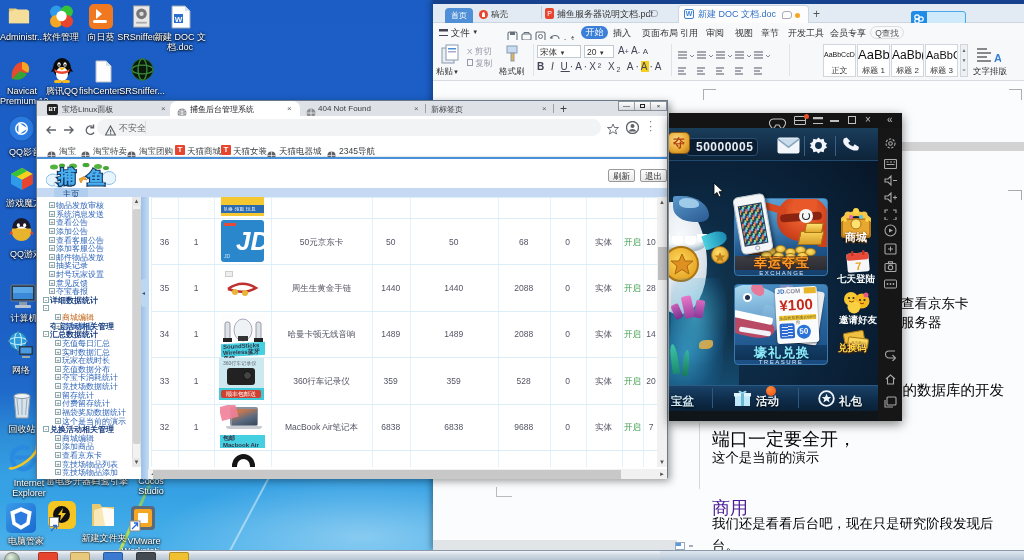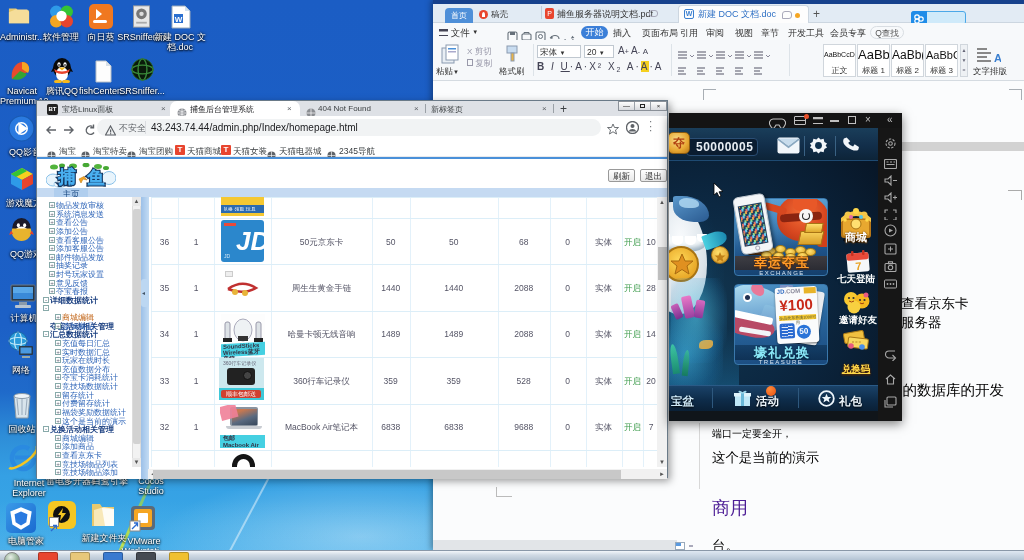--- a/index.html
+++ b/index.html
@@ -308,23 +308,24 @@
 <div class="ab" style="left:0;top:81px;width:591px;height:469px;background:#fbfcfd;"></div>
 <div class="ab" style="left:270px;top:89px;width:13px;height:11px;border-left:1.3px solid #a8aeb4;border-top:1.3px solid #a8aeb4;"></div>
 <div class="ab" style="left:576px;top:89px;width:13px;height:11px;border-right:1.3px solid #a8aeb4;border-top:1.3px solid #a8aeb4;"></div>
 <div class="ab" style="left:469px;top:142px;width:122px;height:9px;background:#d2d2d2;"></div>
 <div class="ab" style="left:575px;top:190px;width:14px;height:10px;border-right:1px solid #aaa;border-top:1px solid #aaa;"></div>
 <div class="ab" style="left:266px;top:423px;width:1px;height:66px;background:#d8d8d8;"></div>
 <div class="ab" style="left:63px;top:487px;width:16px;height:10px;border-left:1px solid #bbb;border-bottom:1px solid #bbb;"></div>
 <div class="ab" style="left:468px;top:295px;font-family:'Liberation Serif',serif;font-size:13.5px;color:#000;white-space:nowrap;letter-spacing:0;">查看京东卡</div>
 <div class="ab" style="left:468px;top:314px;font-family:'Liberation Serif',serif;font-size:13.5px;color:#000;white-space:nowrap;letter-spacing:0;">服务器</div>
 <div class="ab" style="left:455px;top:381px;font-family:'Liberation Serif',serif;font-size:14.5px;color:#000;white-space:nowrap;letter-spacing:0;">端的数据库的开发</div>
-<div class="ab" style="left:279px;top:427px;font-family:'Liberation Serif',serif;font-size:10px;color:#000;white-space:nowrap;letter-spacing:0;">端口一定要全开，</div>
+<div class="ab" style="left:279px;top:427px;font-family:'Liberation Serif',serif;font-size:18px;color:#000;white-space:nowrap;letter-spacing:0;">端口一定要全开，</div>
 <div class="ab" style="left:279px;top:449px;font-family:'Liberation Serif',serif;font-size:13.4px;color:#000;white-space:nowrap;letter-spacing:0;">这个是当前的演示</div>
 <div class="ab" style="left:279px;top:496px;font-family:'Liberation Serif',serif;font-size:18px;color:#4c1d95;white-space:nowrap;letter-spacing:0;">商用</div>
+<div class="ab" style="left:279px;top:515px;font-family:'Liberation Serif',serif;font-size:13.4px;color:#000;white-space:nowrap;letter-spacing:0;">我们还是看看后台吧，现在只是研究阶段发现后</div>
 <div class="ab" style="left:279px;top:537px;font-family:'Liberation Serif',serif;font-size:13.4px;color:#000;white-space:nowrap;letter-spacing:0;">台。</div>
 <div class="ab" style="left:0px;top:540px;width:244px;height:10px;background:#e2e5e8;"></div>
 <div class="ab" style="left:242px;top:542px;width:10px;height:8px;background:#fff;border:1px solid #9ab;"></div>
 <div class="ab" style="left:243px;top:543px;width:5px;height:3px;background:#5a9ae0;"></div>
 <div class="ab" style="left:256px;top:545px;width:4px;height:2px;background:#aab;"></div>
 </div>
 <div class="ab" style="left:36px;top:100px;width:632px;height:378px;background:#fff;border:1px solid #6a7a88;box-shadow:2px 3px 8px rgba(0,0,0,.4);">
 <div class="ab" style="left:0;top:0;width:630px;height:15px;background:#dee1e6;"></div>
 <div class="ab" style="left:10px;top:3px;width:11px;height:11px;background:#222;border-radius:2px;color:#fff;font-size:6px;font-weight:bold;text-align:center;line-height:11px;">BT</div>
 <div class="ab" style="left:25px;top:3px;width:90px;height:11px;font-size:8px;color:#3c4043;">宝塔Linux面板</div>
@@ -362,21 +363,20 @@
           <path d="M47.5 0.5 v3.2 h-3.2" fill="none" stroke="#5f6368" stroke-width="1.4"></path>
         </svg></div>
 <div class="ab" style="left:60px;top:18px;width:504px;height:17px;background:#f1f3f4;border-radius:9px;"></div>
 <div class="ab" style="left:68px;top:21px;width:11px;height:11px;"><svg width="11" height="11" viewBox="0 0 11 11">
           <path d="M5.5 1 L10.5 10 L.5 10 Z" fill="none" stroke="#5f6368" stroke-width="1.2"></path>
           <rect x="5" y="4.5" width="1.2" height="3" fill="#5f6368"></rect>
           <rect x="5" y="8.2" width="1.2" height="1.2" fill="#5f6368"></rect>
         </svg></div>
 <div class="ab" style="left:82px;top:21px;width:40px;height:11px;font-size:9px;color:#5f6368;">不安全</div>
 <div class="ab" style="left:108px;top:20px;width:1px;height:13px;background:#dadce0;"></div>
-<div class="ab" style="left:114px;top:20.5px;width:300px;height:12px;font-size:10px;color:#202124;">43.243.74.44/admin.php/Index/homepage.html</div>
 <div class="ab" style="left:570px;top:20px;width:12px;height:12px;"><svg width="12" height="12" viewBox="0 0 24 24">
           <path d="M12 2 L15 9 L23 9 L17 14 L19 22 L12 17.5 L5 22 L7 14 L1 9 L9 9 Z" fill="none" stroke="#5f6368" stroke-width="1.8"></path>
         </svg></div>
 <div class="ab" style="left:589px;top:19px;width:13px;height:13px;"><svg width="13" height="13" viewBox="0 0 13 13">
           <circle cx="6.5" cy="6.5" r="6" fill="none" stroke="#5f6368" stroke-width="1.3"></circle>
           <circle cx="6.5" cy="5" r="2" fill="#5f6368"></circle>
           <path d="M2.5 10.5 a4.5 4.5 0 0 1 8 0" fill="#5f6368"></path>
         </svg></div>
 <div class="ab" style="left:612px;top:19px;width:4px;height:13px;font-size:10px;color:#5f6368;line-height:4.5px;">·<br>·<br>·</div>
 <div class="ab" style="left:0;top:38px;width:630px;height:18px;background:#fff;border-bottom:1px solid #e8eaed;"></div>
@@ -830,21 +830,21 @@
             <circle cx="24" cy="4" r="2.5" fill="#e85a80"></circle>
           </svg></div>
 <div class="ab" style="left:166px;top:186px;width:42px;height:11px;text-align:right;font-size:9.5px;font-weight:bold;color:#fff;text-shadow:0 1px 2px #0a2438,0 0 2px #0a2438;">邀请好友</div>
 <div class="ab" style="left:174px;top:202px;width:28px;height:20px;"><svg width="28" height="20" viewBox="0 0 28 20">
             <rect x="1" y="2" width="20" height="10" rx="1.5" fill="#f0c040" stroke="#a87818" transform="rotate(-10 11 7)"></rect>
             <rect x="5" y="8" width="20" height="10" rx="1.5" fill="#f8d860" stroke="#a87818" transform="rotate(7 15 13)"></rect>
             <path d="M9 12 h10" stroke="#b8882a" stroke-dasharray="2 1.4"></path>
             <circle cx="8" cy="16" r="2.8" fill="#e85a80"></circle>
             <circle cx="19" cy="17" r="2.8" fill="#4a90e8"></circle>
           </svg></div>
-<div class="ab" style="left:169px;top:235px;width:36px;height:11px;text-align:center;font-size:9.5px;font-weight:bold;color:#ffd84a;text-shadow:0 1px 2px #5a2a00,0 0 2px #5a2a00;text-decoration:underline;">兑换码</div>
+<div class="ab" style="left:169px;top:214px;width:36px;height:11px;text-align:left;font-size:9.5px;font-weight:bold;color:#ffd84a;text-shadow:0 1px 2px #5a2a00,0 0 2px #5a2a00;">兑换码</div>
 <div class="ab" style="left:0;top:257px;width:209px;height:26px;background:linear-gradient(180deg,#1a4268 0%,#0e2c4a 55%,#0a2036 100%);border-top:1px solid #2a5a86;"></div>
 <div class="ab" style="left:0;top:283px;width:209px;height:10px;background:#10151a;"></div>
 <div class="ab" style="left:43px;top:260px;width:1px;height:20px;background:#2e587e;"></div>
 <div class="ab" style="left:129px;top:260px;width:1px;height:20px;background:#2e587e;"></div>
 <div class="ab" style="left:2px;top:266px;width:30px;height:13px;font-size:11.5px;font-weight:bold;color:#cfeaf8;text-shadow:0 1px 2px #000;">宝盆</div>
 <div class="ab" style="left:64px;top:261px;width:19px;height:19px;"><svg width="19" height="19" viewBox="0 0 19 19">
             <rect x="2" y="7" width="15" height="10" fill="#bfe8f8"></rect>
             <rect x="1" y="4" width="17" height="3.5" fill="#dff4fc"></rect>
             <rect x="8" y="4" width="3" height="13" fill="#6ab8d8"></rect>
             <path d="M9.5 4 C6 1 4 3 9.5 4 C15 3 13 1 9.5 4" fill="none" stroke="#9fd8ec" stroke-width="1.2"></path>

